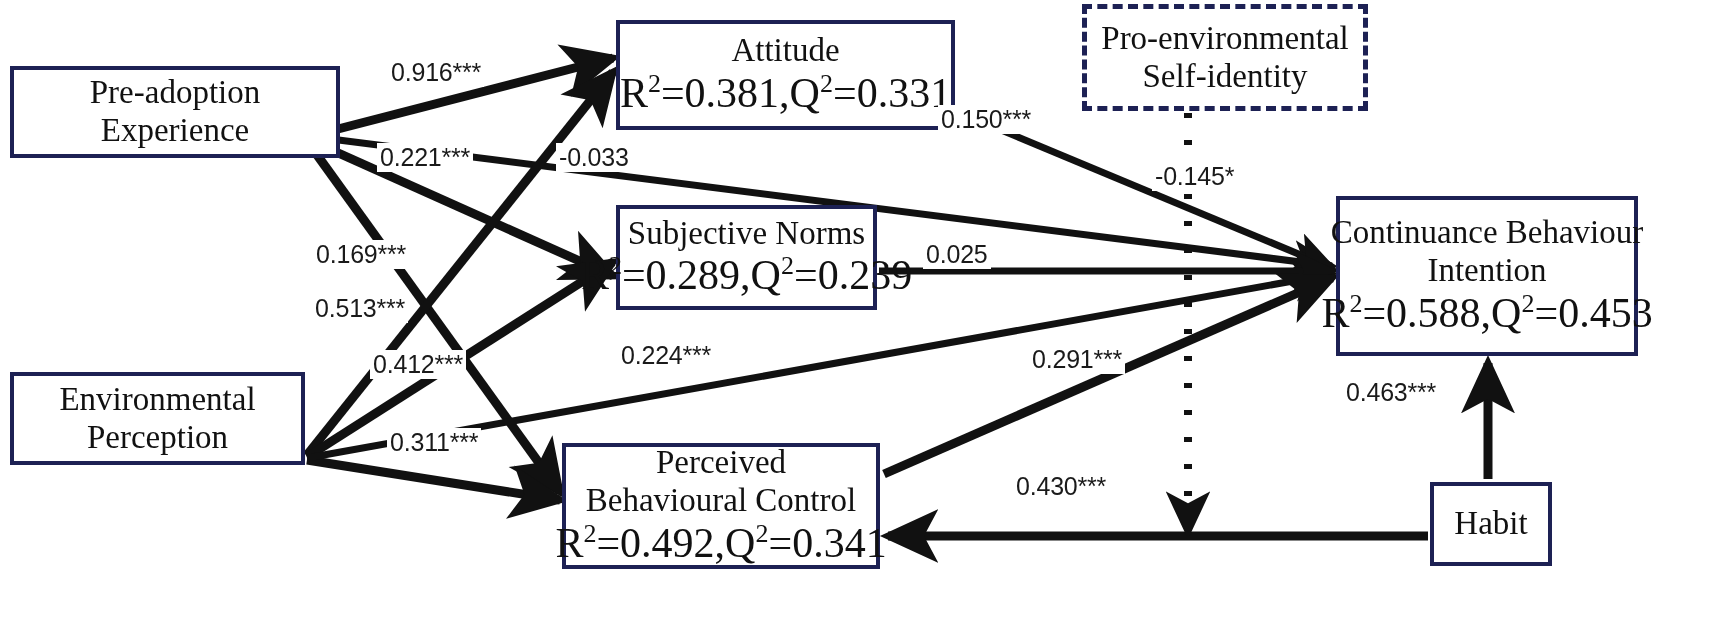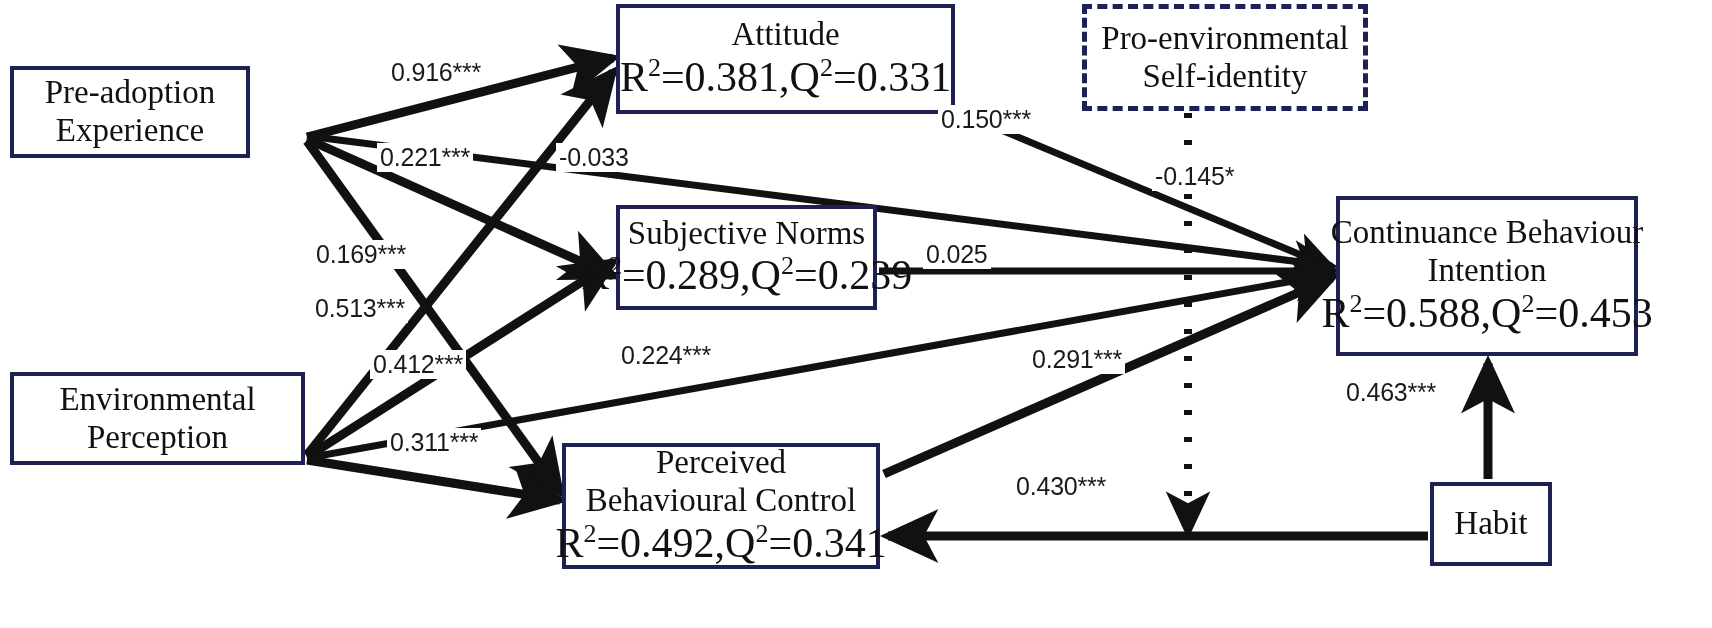--- a/index.html
+++ b/index.html
@@ -107,31 +107,31 @@
       <path d="M884,474 L1332,278" stroke-width="9" marker-end="url(#arrowhead)"></path>
 
       <path d="M1428,536 L888,536" stroke-width="9" marker-end="url(#arrowhead)"></path>
 
       <path d="M1488,479 L1488,363" stroke-width="9" marker-end="url(#arrowhead)"></path>
 
       <path d="M1188,113 L1188,528" stroke-width="8" stroke-dasharray="5 22" marker-end="url(#arrowhead-dot)"></path>
     </g>
   </svg>
 
-  <div class="node-box" style="left:10px; top:66px; width:240px; height:92px;">
+  <div class="node-box" style="left:10px; top:66px; width:330px; height:92px;">
     <div class="node-title">Pre-adoption</div>
     <div class="node-title">Experience</div>
   </div>
 
   <div class="node-box" style="left:10px; top:372px; width:295px; height:93px;">
     <div class="node-title">Environmental</div>
     <div class="node-title">Perception</div>
   </div>
 
-  <div class="node-box" style="left:616px; top:4px; width:339px; height:110px;">
+  <div class="node-box" style="left:616px; top:20px; width:339px; height:110px;">
     <div class="node-title">Attitude</div>
     <div class="node-stats">
       <span>R</span><sup>2</sup><span>=</span><span>0.381</span><span>,</span><span>Q</span><sup>2</sup><span>=</span><span>0.331</span>
     </div>
   </div>
 
   <div class="node-box" style="left:616px; top:205px; width:261px; height:105px;">
     <div class="node-title">Subjective Norms</div>
     <div class="node-stats">
       <span>R</span><sup>2</sup><span>=</span><span>0.289</span><span>,</span><span>Q</span><sup>2</sup><span>=</span><span>0.239</span>

